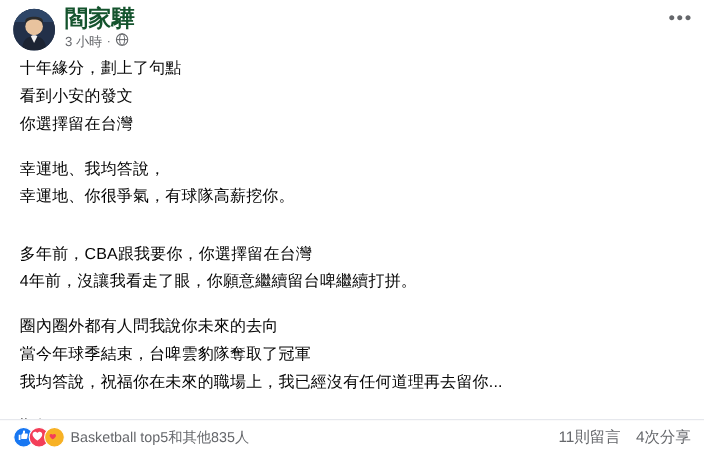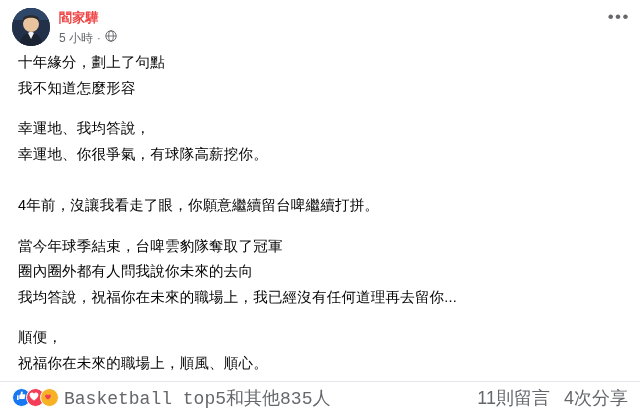--- a/index.html
+++ b/index.html
@@ -38,23 +38,23 @@
     position: relative;
   }
   .avatar svg { display: block; }
   .header-text {
     margin-left: 9px;
     flex: 1 1 auto;
     min-width: 0;
     padding-top: 1px;
   }
   .author-name {
-    font-size: 13px;
+    font-size: 21px;
     font-weight: bold;
-    color: #ef4444;
+    color: #14532d;
     line-height: 18px;
     letter-spacing: 0.3px;
   }
   .meta-row {
     display: flex;
     align-items: center;
     margin-top: 3px;
     color: #65676b;
     font-size: 12px;
     line-height: 14px;
@@ -121,32 +121,31 @@
     display: inline-block;
     margin-left: -5px;
     position: relative;
   }
   .react:first-child { margin-left: 0; }
   .react-like { background: #1877f2; }
   .react-love { background: #f33e58; }
   .react-care { background: #f7b125; }
   .react svg { display: block; }
   .reaction-count {
-    font-size: 18px;
+    font-size: 13px;
     color: #65676b;
     white-space: nowrap;
     overflow: hidden;
     text-overflow: ellipsis;
-    font-family: Liberation Mono, monospace;
   }
   .footer-right {
     display: flex;
     align-items: flex-start;
     flex: 0 0 auto;
-    font-size: 18px;
+    font-size: 14px;
     color: #65676b;
   }
   .footer-right span { margin-left: 14px; cursor: pointer; }
 </style>
 </head>
 <body>
 
 <div class="post-card">
 
   <div class="post-header">
@@ -156,55 +155,57 @@
         <rect x="0" y="0" width="38" height="12" fill="#2e4668"></rect>
         <circle cx="19" cy="16" r="8" fill="#e8c39e"></circle>
         <path d="M8 38 C8 28 13 25 19 25 C25 25 30 28 30 38 Z" fill="#1c2433"></path>
         <path d="M16 25 L19 31 L22 25 L20.5 24 L17.5 24 Z" fill="#f2f2f2"></path>
         <path d="M11 15 C11 8 27 8 27 15 L27 11 C27 6 11 6 11 11 Z" fill="#2b2b2b"></path>
       </svg>
     </div>
     <div class="header-text">
       <div class="author-name">閻家驊</div>
       <div class="meta-row">
-        <span class="meta-time">5 小時</span>
+        <span class="meta-time">3 小時</span>
         <span class="meta-dot">·</span>
         <span class="globe-icon">
           <svg width="12" height="12" viewBox="0 0 12 12" aria-hidden="true">
             <circle cx="6" cy="6" r="5.2" fill="none" stroke="#65676b" stroke-width="1"></circle>
             <ellipse cx="6" cy="6" rx="2.3" ry="5.2" fill="none" stroke="#65676b" stroke-width="0.9"></ellipse>
             <line x1="0.9" y1="6" x2="11.1" y2="6" stroke="#65676b" stroke-width="0.9"></line>
           </svg>
         </span>
       </div>
     </div>
     <div class="more-btn">•••</div>
   </div>
 
   <div class="post-body">
     <div>
       <p class="para">十年緣分，劃上了句點</p>
-      <p class="para">我不知道怎麼形容</p>
+      <p class="para">看到小安的發文</p>
+      <p class="para">你選擇留在台灣</p>
     </div>
     <div class="para-gap"></div>
     <div>
       <p class="para">幸運地、我均答說，</p>
       <p class="para">幸運地、你很爭氣，有球隊高薪挖你。</p>
     </div>
     <div class="para-gap"></div>
     <div>
     </div>
     <div class="para-gap"></div>
     <div>
+      <p class="para">多年前，CBA跟我要你，你選擇留在台灣</p>
       <p class="para">4年前，沒讓我看走了眼，你願意繼續留台啤繼續打拼。</p>
     </div>
     <div class="para-gap"></div>
     <div>
+      <p class="para">圈內圈外都有人問我說你未來的去向</p>
       <p class="para">當今年球季結束，台啤雲豹隊奪取了冠軍</p>
-      <p class="para">圈內圈外都有人問我說你未來的去向</p>
       <p class="para">我均答說，祝福你在未來的職場上，我已經沒有任何道理再去留你...</p>
     </div>
     <div class="para-gap"></div>
     <div>
       <p class="para">順便，</p>
       <p class="para">祝福你在未來的職場上，順風、順心。</p>
     </div>
   </div>
 
   <div class="post-footer">

